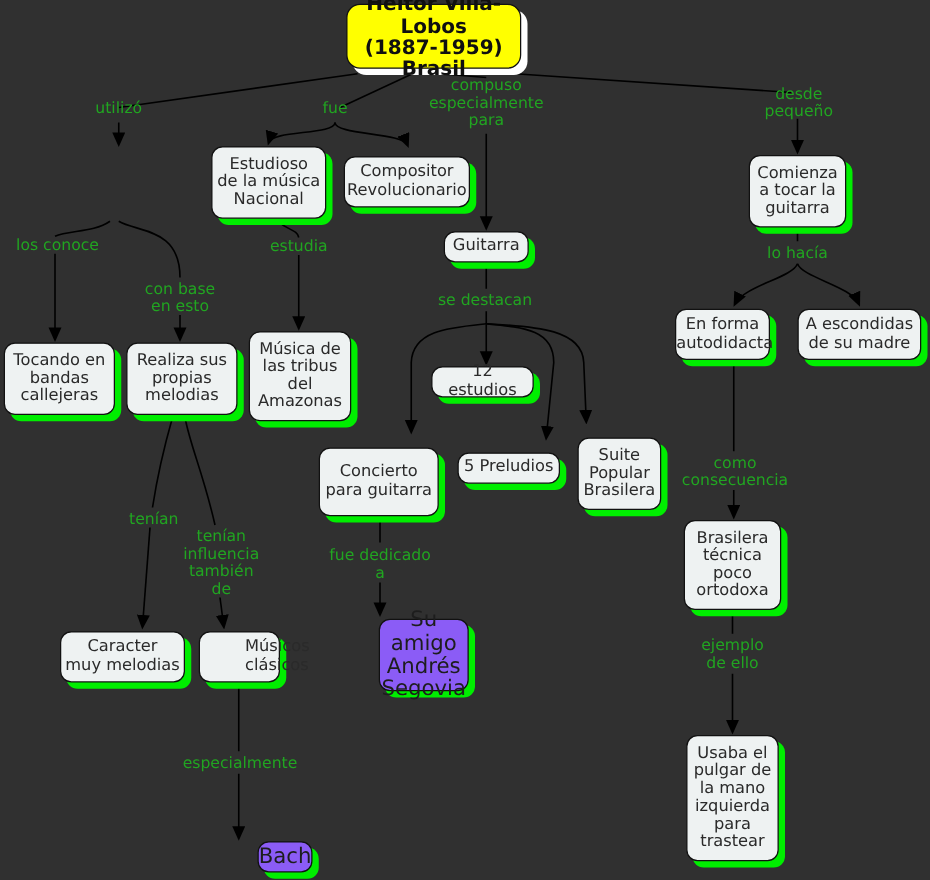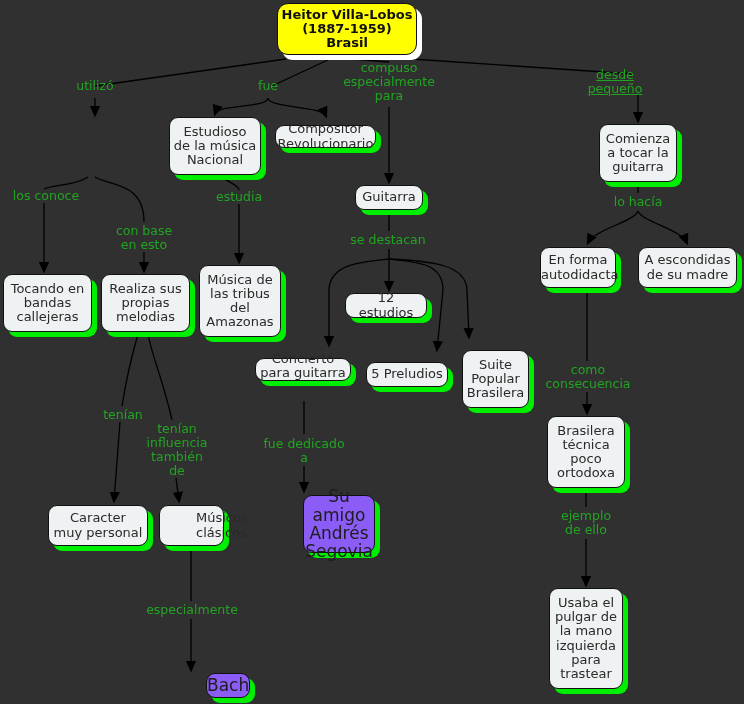--- a/index.html
+++ b/index.html
@@ -54,21 +54,21 @@
     background: #8b5cf6;
     color: #1d1d1d;
     font-size: 17px;
     box-shadow: 5px 5px 0 0 #00ee00;
     margin-left: 36px;
   }
   
   .node.root {
     background: #ffff00;
     color: #101010;
-    font-size: 13px;
+    font-size: 16px;
     font-weight: bold;
     box-shadow: 5px 5px 0 0 #ffffff;
     border-radius: 11px;
   }
   .link-label {
     position: absolute;
     color: #21a521;
     font-size: 12.5px;
     line-height: 1.12;
     text-align: center;
@@ -146,21 +146,21 @@
 Brasil</span>
   </div>
 
 
   <div class="node concept" style="left:169px;top:117px;width:92px;height:58px;">
     <span class="node-text">Estudioso
 de la música
 Nacional</span>
   </div>
 
-  <div class="node concept" style="left:275px;top:125px;width:101px;height:23px;">
+  <div class="node concept" style="left:275px;top:125px;width:101px;height:41px;">
     <span class="node-text">Compositor
 Revolucionario</span>
   </div>
 
   <div class="node concept" style="left:599px;top:124px;width:78px;height:58px;">
     <span class="node-text">Comienza
 a tocar la
 guitarra</span>
   </div>
 
@@ -184,21 +184,21 @@
   </div>
 
   <div class="node concept" style="left:355px;top:185px;width:68px;height:25px;">
     <span class="node-text">Guitarra</span>
   </div>
 
   <div class="node concept" style="left:345px;top:293px;width:82px;height:25px;">
     <span class="node-text">12 estudios</span>
   </div>
 
-  <div class="node concept" style="left:255px;top:358px;width:96px;height:23px;align-items:flex-end;">
+  <div class="node concept" style="left:255px;top:358px;width:96px;height:55px;">
     <span class="node-text">Concierto
 para guitarra</span>
   </div>
 
   <div class="node concept" style="left:366px;top:362px;width:82px;height:25px;">
     <span class="node-text">5 Preludios</span>
   </div>
 
   <div class="node concept" style="left:462px;top:350px;width:67px;height:58px;">
     <span class="node-text">Suite
@@ -217,21 +217,21 @@
 autodidacta</span>
   </div>
 
   <div class="node concept" style="left:638px;top:247px;width:99px;height:41px;">
     <span class="node-text">A escondidas
 de su madre</span>
   </div>
 
   <div class="node concept" style="left:48px;top:505px;width:100px;height:41px;">
     <span class="node-text">Caracter
-muy personal</span>
+muy melodias</span>
   </div>
 
   <div class="node concept" style="left:159px;top:505px;width:65px;height:41px;padding-left:36px;">
     <span class="node-text">Músicos
 clásicos</span>
   </div>
 
   <div class="node cyan" style="left:170px;top:673px;width:44px;height:25px;">
     <span class="node-text">Bach</span>
   </div>
@@ -253,21 +253,21 @@
   </div>
 
   <div class="link-label" style="left:60px;top:79px;width:70px;">utilizó</div>
 
   <div class="link-label" style="left:240px;top:79px;width:56px;">fue</div>
 
   <div class="link-label" style="left:332px;top:61px;width:114px;">compuso
 especialmente
 para</div>
 
-  <div class="link-label" style="left:576px;top:68px;width:78px;text-decoration:underline;">desde
+  <div class="link-label" style="left:600px;top:68px;width:78px;">desde
 pequeño</div>
 
   <div class="link-label" style="left:3px;top:189px;width:86px;">los conoce</div>
 
   <div class="link-label" style="left:107px;top:224px;width:74px;">con base
 en esto</div>
 
   <div class="link-label" style="left:207px;top:190px;width:64px;">estudia</div>
 
   <div class="link-label" style="left:343px;top:233px;width:90px;">se destacan</div>

